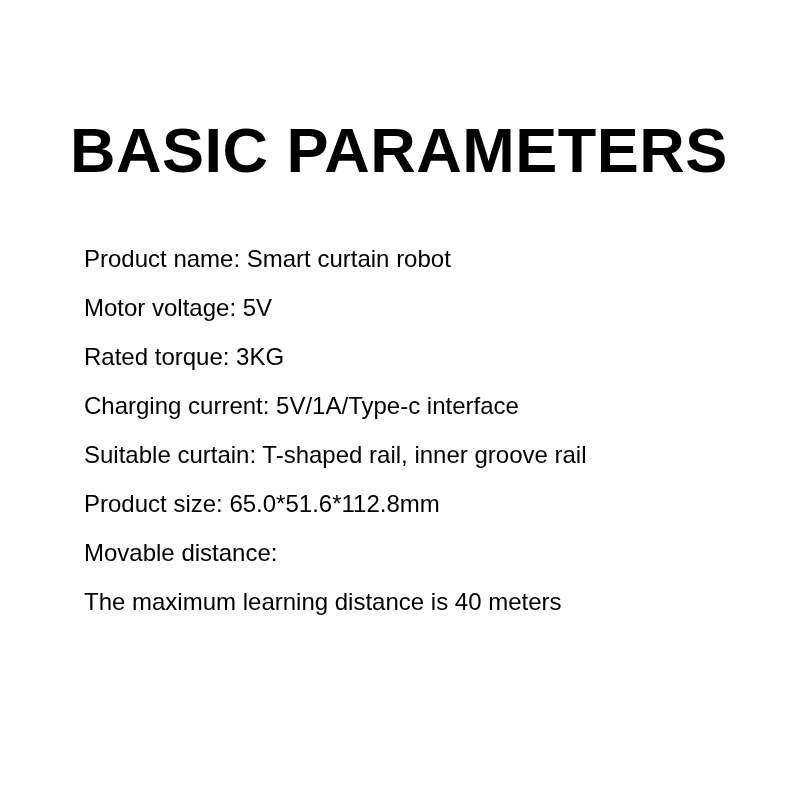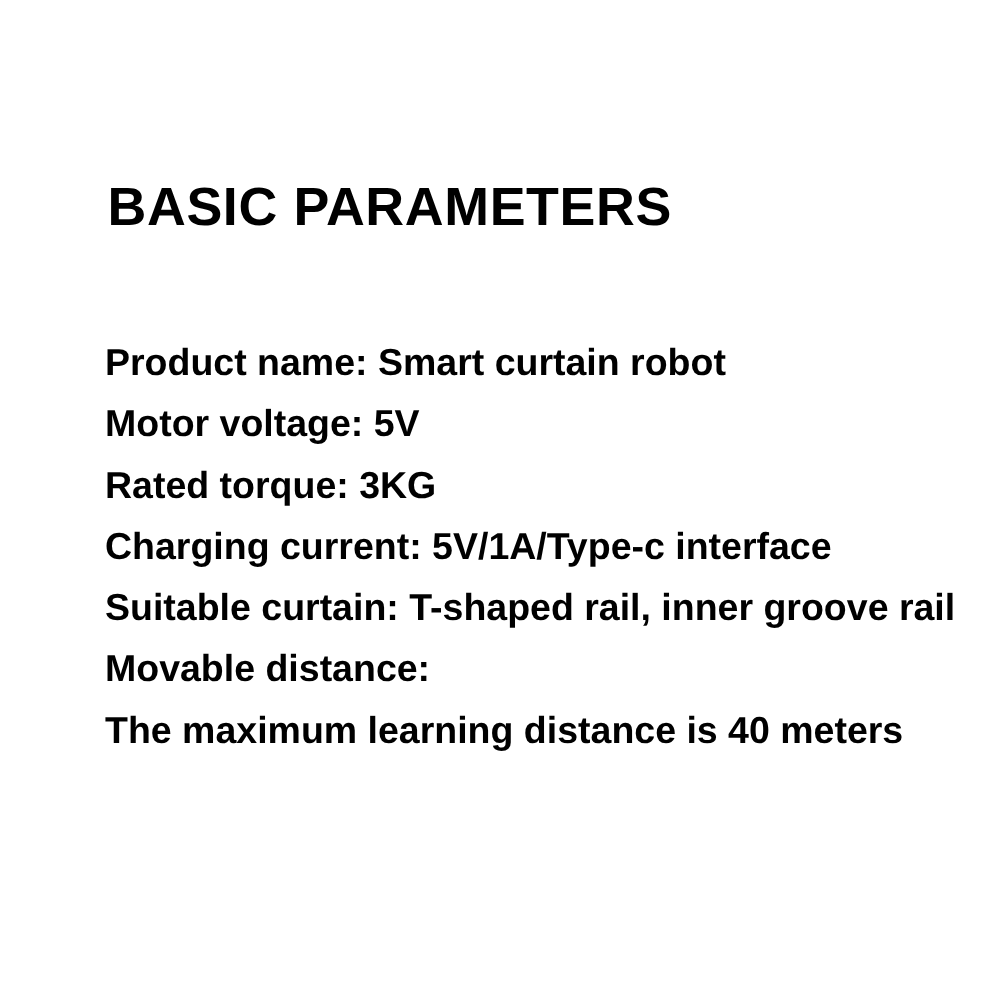--- a/index.html
+++ b/index.html
@@ -13,49 +13,50 @@
     color: #000000;
     font-family: "Liberation Sans", sans-serif;
     overflow: hidden;
   }
   .sheet {
     width: 800px;
     height: 785px;
     position: relative;
   }
   .title {
-    margin: 16px;
+    margin: 0;
     padding: 114px 0 0 70px;
-    font-size: 43px;
+    font-size: 63px;
     line-height: 72px;
     font-weight: bold;
     letter-spacing: 0.5px;
     white-space: nowrap;
     color: #000000;
   }
   .spec-list {
     margin: 0;
     padding: 48px 0 0 84px;
   }
   .spec-line {
-    font-size: 30px;
+    font-size: 24px;
     line-height: 49px;
-    font-weight: 700;
+    font-weight: 400;
     white-space: nowrap;
     color: #000000;
   }
 </style>
 </head>
 <body>
 
 <div class="sheet">
   <h1 class="title">BASIC PARAMETERS</h1>
 
   <div class="spec-list">
     <div class="spec-line">Product name: Smart curtain robot</div>
     <div class="spec-line">Motor voltage: 5V</div>
     <div class="spec-line">Rated torque: 3KG</div>
     <div class="spec-line">Charging current: 5V/1A/Type-c interface</div>
     <div class="spec-line">Suitable curtain: T-shaped rail, inner groove rail</div>
+    <div class="spec-line">Product size: 65.0*51.6*112.8mm</div>
     <div class="spec-line">Movable distance:</div>
     <div class="spec-line">The maximum learning distance is 40 meters</div>
   </div>
 </div>
 
 </body></html>

